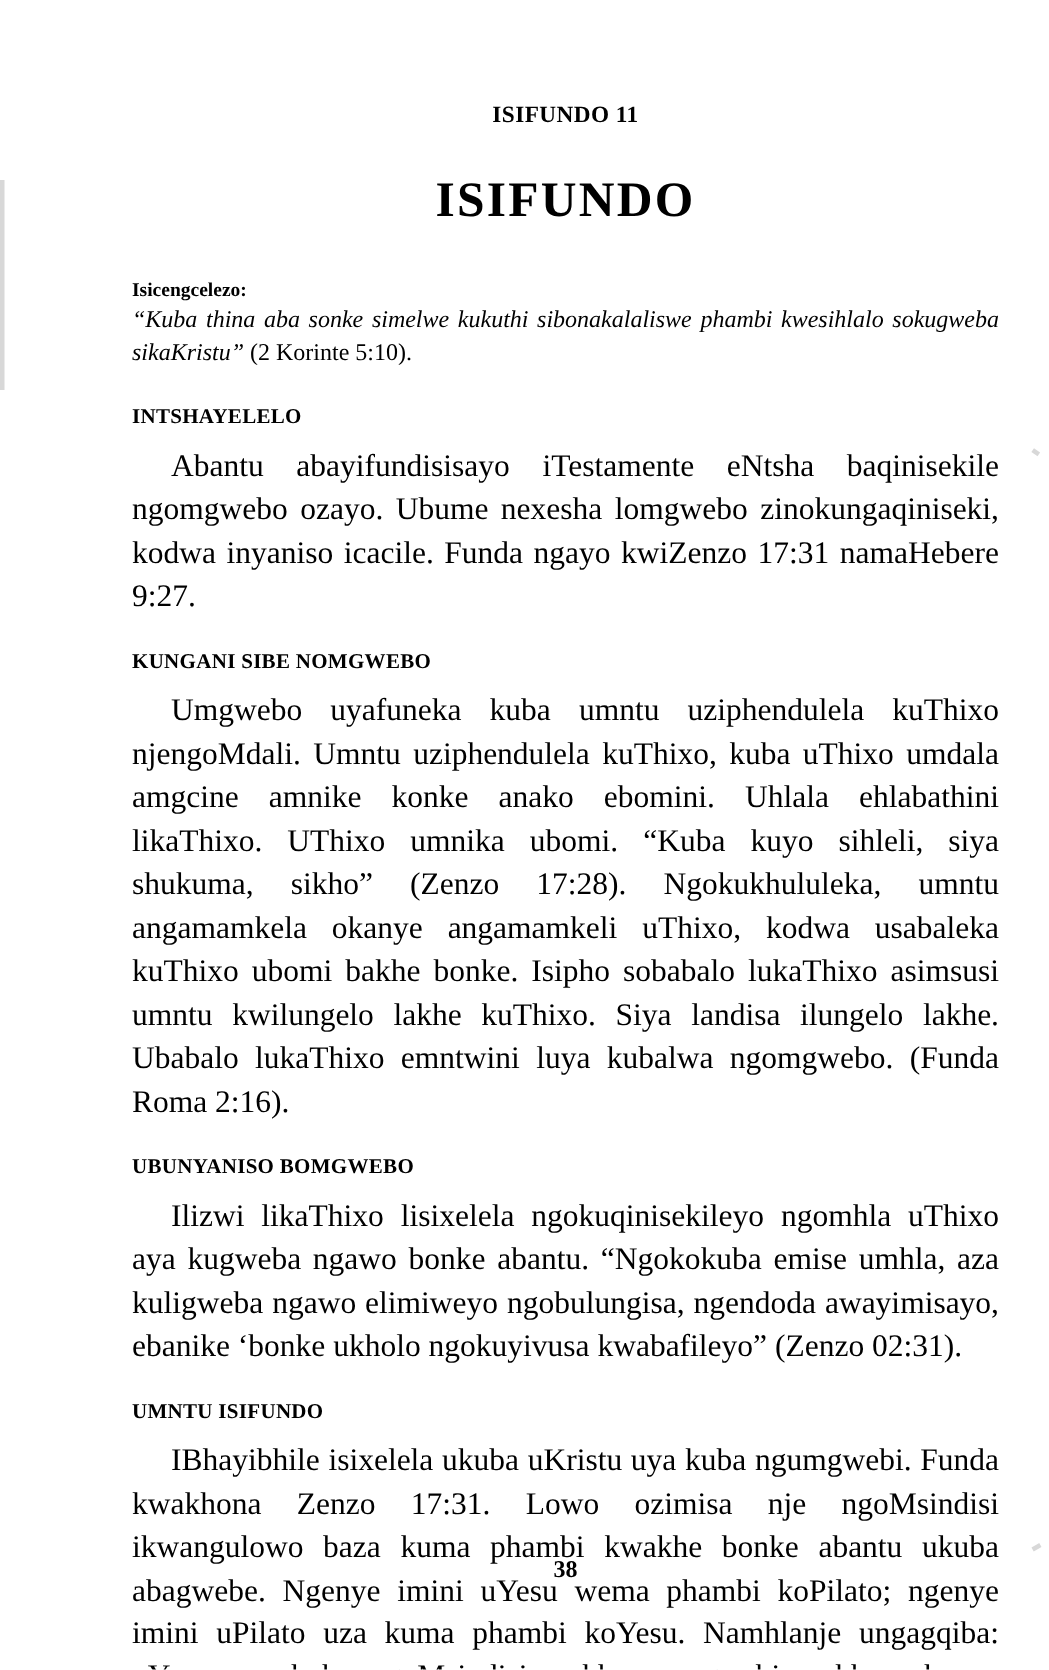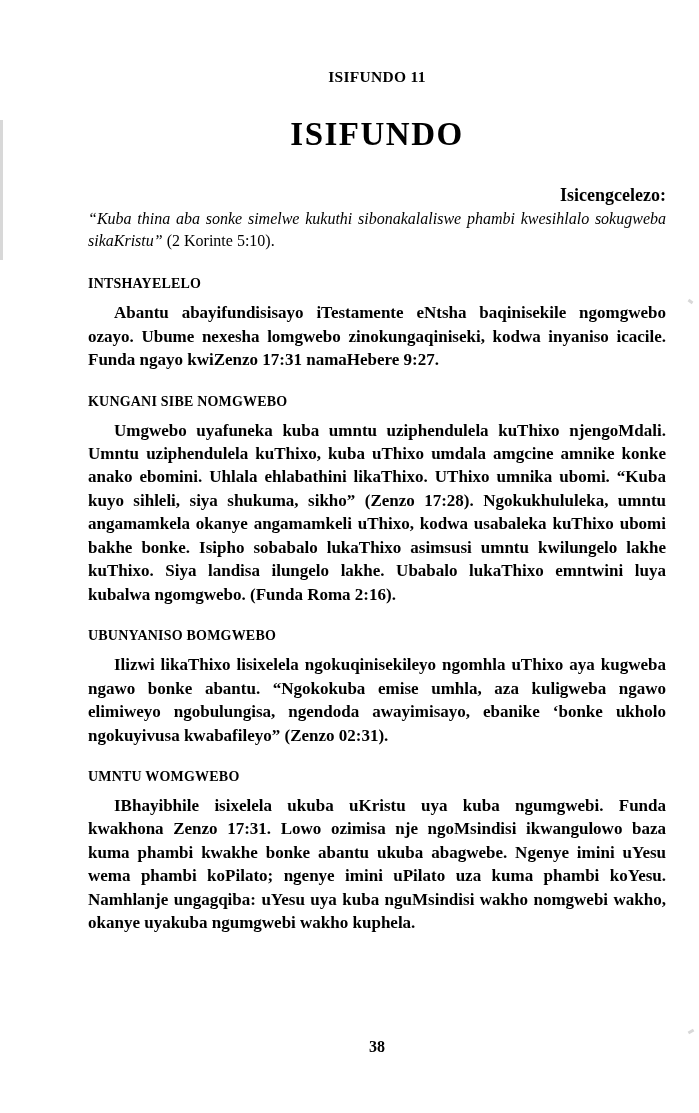--- a/index.html
+++ b/index.html
@@ -38,47 +38,45 @@
   }
   .doc-title {
     text-align: center;
     font-weight: bold;
     font-size: 33px;
     letter-spacing: 1.5px;
     margin: 0 0 32px 0;
   }
   .intro-head {
     font-weight: bold;
-    font-size: 18px;
+    font-size: 13px;
     margin: 0 0 2px 0;
-    text-align: right;
   }
   .memory-verse {
     font-style: italic;
     font-size: 16px;
     line-height: 1.38;
     text-align: justify;
     margin: 0 0 24px 0;
   }
   .memory-verse .ref {
     font-style: normal;
   }
   h2.section {
     font-weight: bold;
     font-size: 14px;
     letter-spacing: 0.2px;
     margin: 0 0 9px 0;
   }
   p.body {
-    font-size: 17px;
+    font-size: 21px;
     line-height: 1.38;
     text-align: justify;
     text-indent: 26px;
     margin: 0 0 22px 0;
-    font-weight: bold;
   }
   p.body.last {
     margin-bottom: 10px;
   }
   .page-number {
     position: absolute;
     left: 0;
     top: 970px;
     width: 578px;
     text-align: center;
@@ -134,19 +132,19 @@
 
     <h2 class="section">INTSHAYELELO</h2>
     <p class="body">Abantu abayifundisisayo iTestamente eNtsha baqinisekile ngomgwebo ozayo. Ubume nexesha lomgwebo zinokungaqiniseki, kodwa inyaniso icacile. Funda ngayo kwiZenzo 17:31 namaHebere 9:27.</p>
 
     <h2 class="section">KUNGANI SIBE NOMGWEBO</h2>
     <p class="body">Umgwebo uyafuneka kuba umntu uziphendulela kuThixo njengoMdali. Umntu uziphendulela kuThixo, kuba uThixo umdala amgcine amnike konke anako ebomini. Uhlala ehlabathini likaThixo. UThixo umnika ubomi. “Kuba kuyo sihleli, siya shukuma, sikho” (Zenzo 17:28). Ngokukhululeka, umntu angamamkela okanye angamamkeli uThixo, kodwa usabaleka kuThixo ubomi bakhe bonke. Isipho sobabalo lukaThixo asimsusi umntu kwilungelo lakhe kuThixo. Siya landisa ilungelo lakhe. Ubabalo lukaThixo emntwini luya kubalwa ngomgwebo. (Funda Roma 2:16).</p>
 
     <h2 class="section">UBUNYANISO BOMGWEBO</h2>
     <p class="body">Ilizwi likaThixo lisixelela ngokuqinisekileyo ngomhla uThixo aya kugweba ngawo bonke abantu. “Ngokokuba emise umhla, aza kuligweba ngawo elimiweyo ngobulungisa, ngendoda awayimisayo, ebanike ʻbonke ukholo ngokuyivusa kwabafileyo” (Zenzo 02:31).</p>
 
-    <h2 class="section">UMNTU WOMGWEBO</h2>
+    <h2 class="section">UMNTU ISIFUNDO</h2>
     <p class="body last">IBhayibhile isixelela ukuba uKristu uya kuba ngumgwebi. Funda kwakhona Zenzo 17:31. Lowo ozimisa nje ngoMsindisi ikwangulowo baza kuma phambi kwakhe bonke abantu ukuba abagwebe. Ngenye imini uYesu wema phambi koPilato; ngenye imini uPilato uza kuma phambi koYesu. Namhlanje ungagqiba: uYesu uya kuba nguMsindisi wakho nomgwebi wakho, okanye uyakuba ngumgwebi wakho kuphela.</p>
 
     <div class="page-number">38</div>
 
   </div>
 </div>
 
 </body></html>

